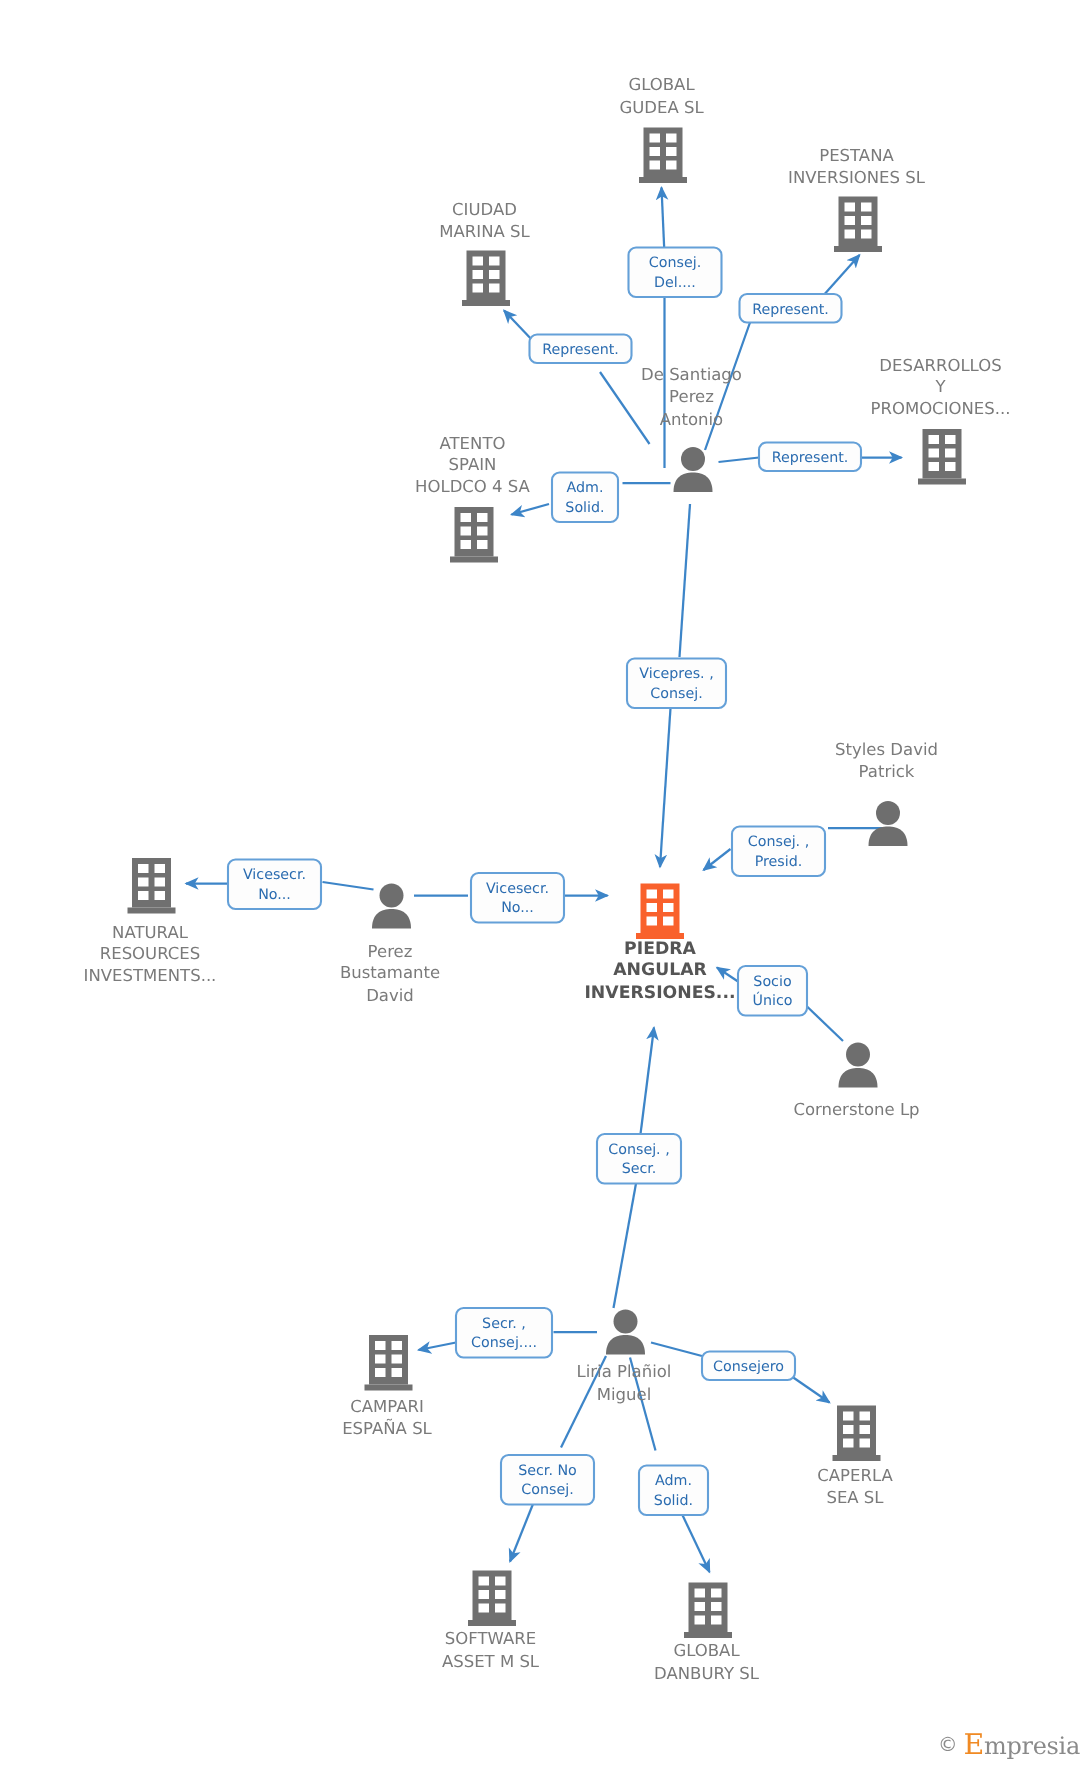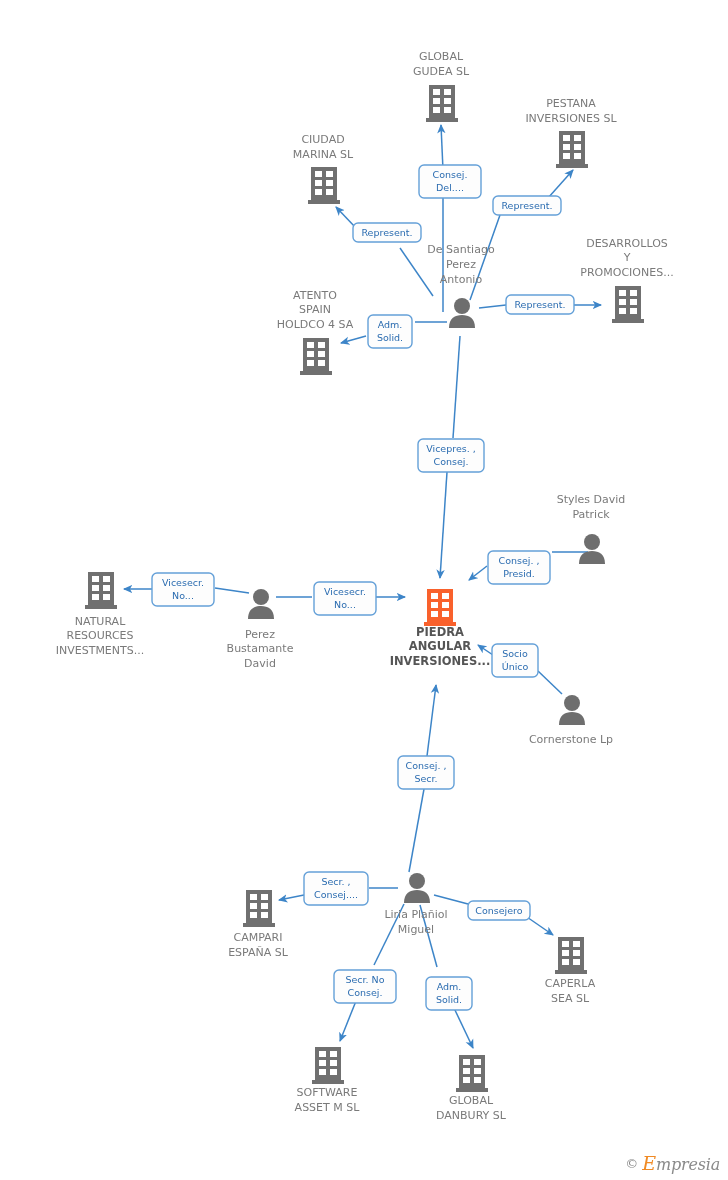--- a/index.html
+++ b/index.html
@@ -61,21 +61,20 @@
     gap: 4px;
     font-family: "DejaVu Serif", serif;
   }
   #watermark .c-mark {
     color: #8a8a8a;
     font-size: 13px;
     font-family: "DejaVu Sans", sans-serif;
   }
   #watermark .brand {
     font-size: 16px;
-    font-style: italic;
     color: #8a8a8a;
     letter-spacing: -0.2px;
   }
   #watermark .brand .e {
     color: #f08a24;
     font-size: 19px;
   }
 </style>
 </head>
 <body>

